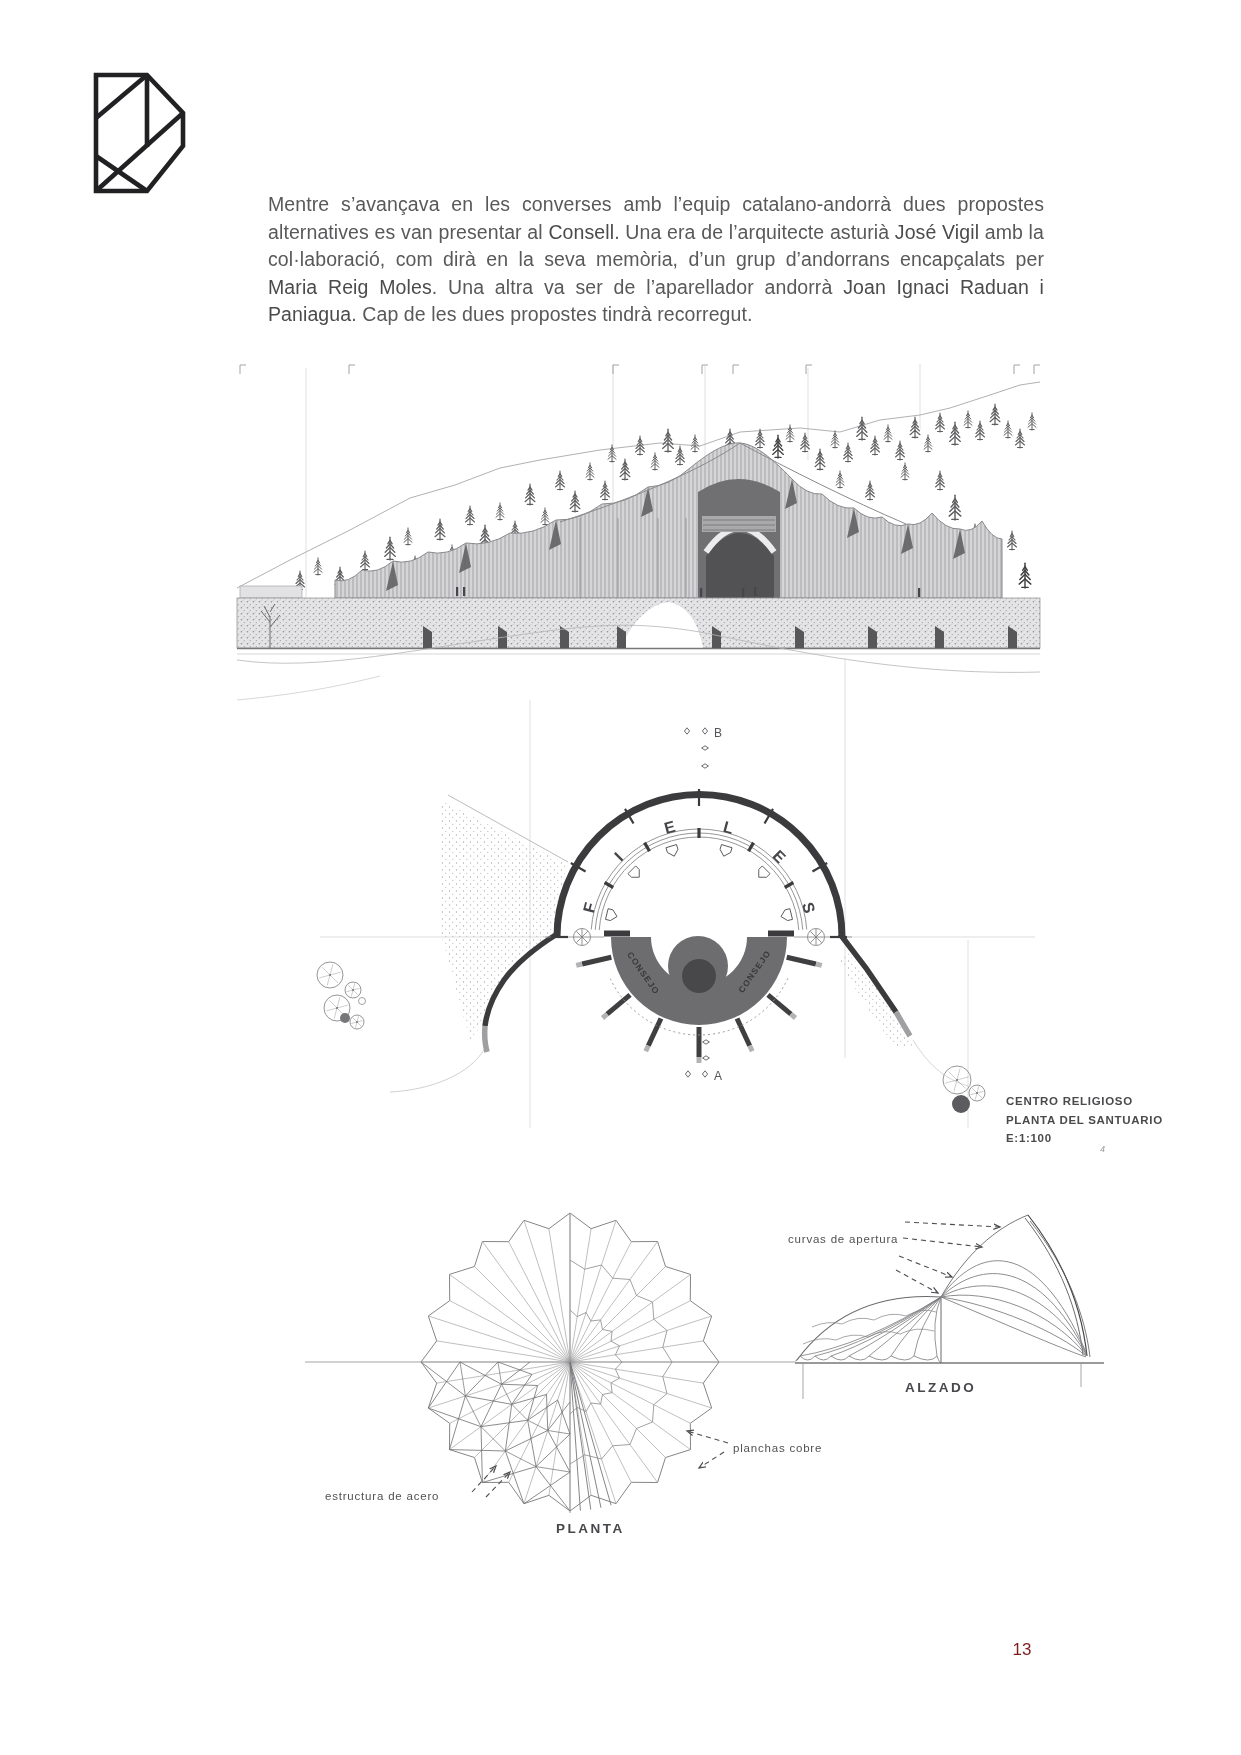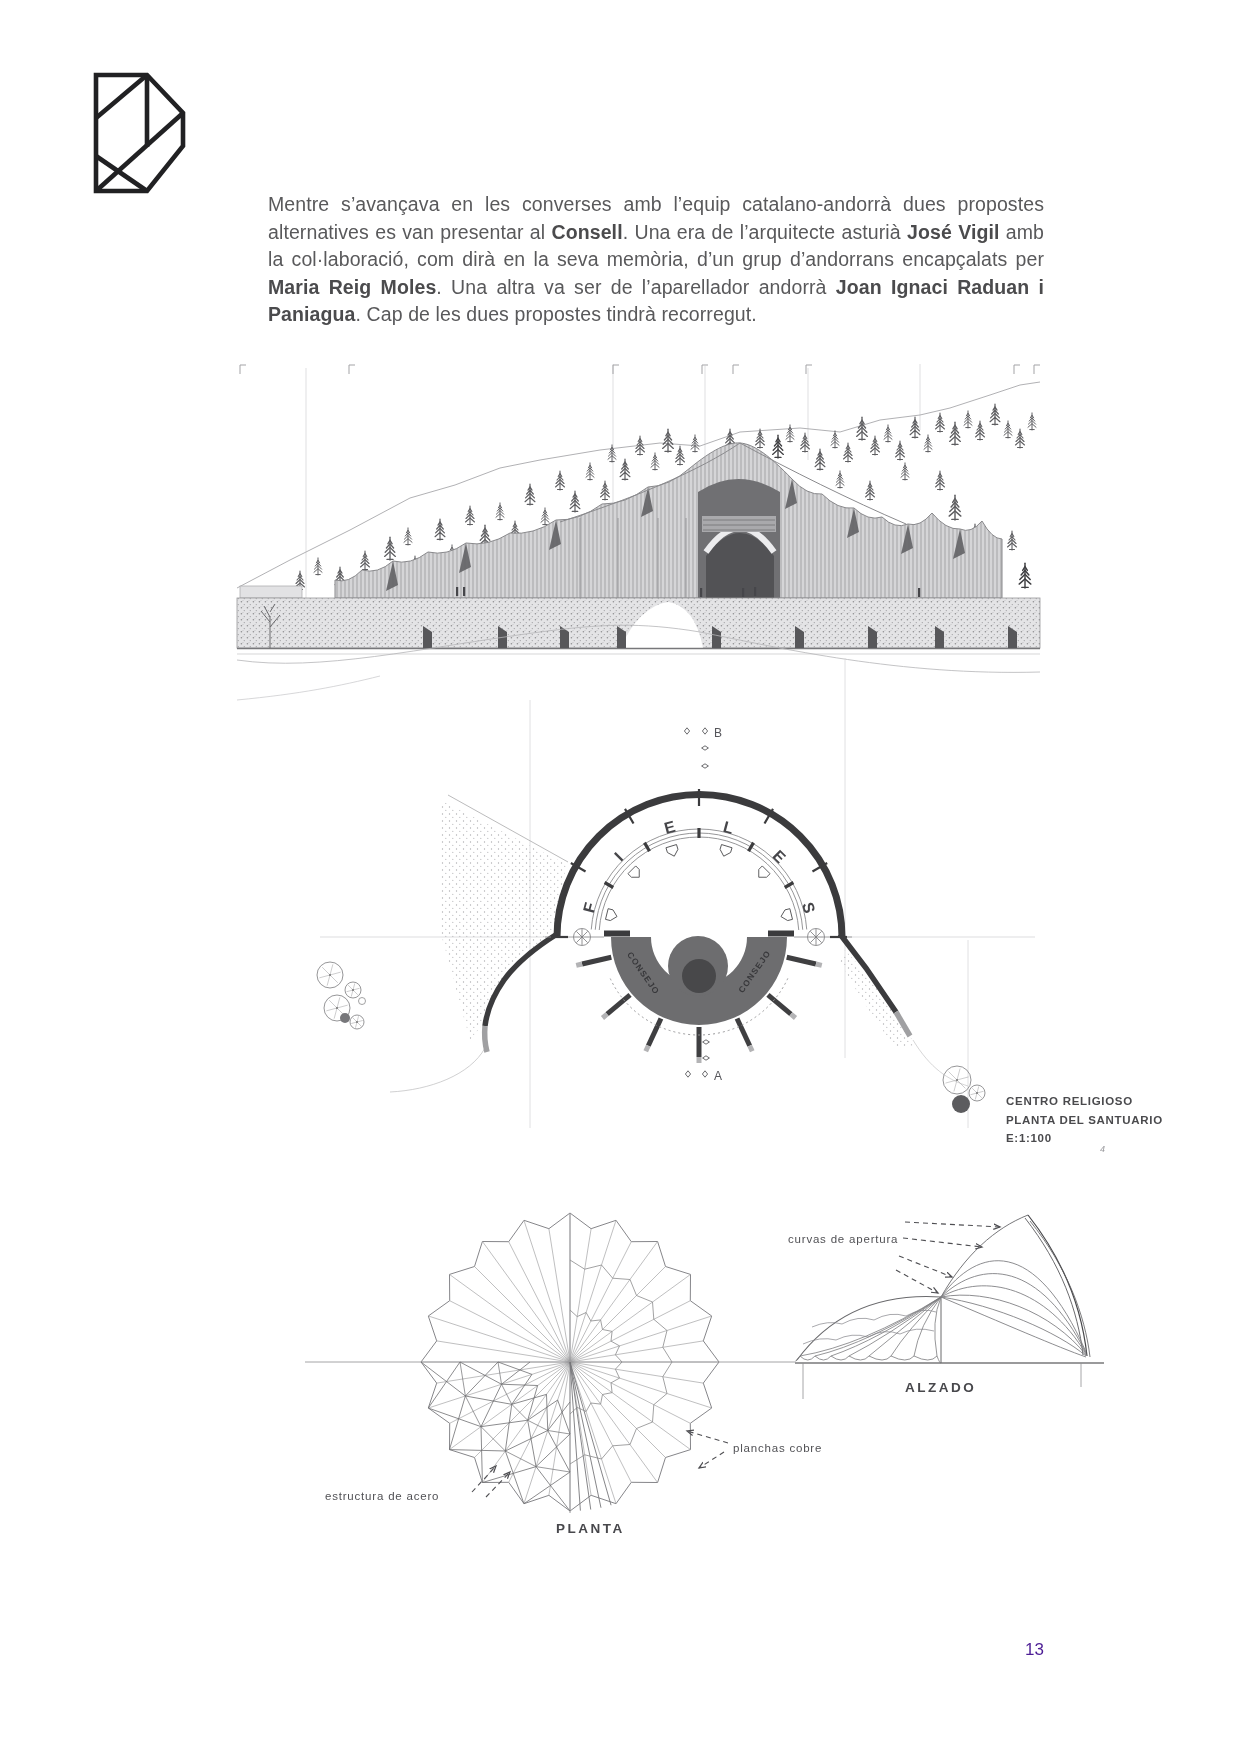--- a/index.html
+++ b/index.html
@@ -2,23 +2,23 @@
 <html><head>
 <meta charset="utf-8">
 <style>
   html,body{margin:0;padding:0;background:#ffffff;}
   .page{position:relative;width:1241px;height:1755px;background:#ffffff;overflow:hidden;
         font-family:"Liberation Sans",sans-serif;}
   .art{position:absolute;left:0;top:0;width:1241px;height:1755px;}
   .para{position:absolute;left:268px;top:191px;width:776px;
         font-size:19.5px;line-height:27.6px;text-align:justify;color:#59595b;
         letter-spacing:0.1px;}
-  .para b{font-weight:bold;color:#4b4b4d;}
-  .pageno{position:absolute;left:1000px;top:1640px;width:44px;text-align:right;
-          font-size:17px;color:#4c1d95;}
+  .para b{font-weight:normal;color:#4b4b4d;}
+  .pageno{position:absolute;left:1000px;top:1640px;width:44px;text-align:center;
+          font-size:17px;color:#7f1d1d;}
   
   text{font-family:"Liberation Sans",sans-serif;}
   .fl{font-size:16px;fill:#46464a;font-weight:bold;}
   .consejo-txt{font-size:8.5px;letter-spacing:1.2px;fill:#38383b;font-weight:bold;}
   .marker-txt{font-size:12px;fill:#55555a;}
   .plan-title{font-size:11.5px;font-weight:bold;letter-spacing:0.7px;fill:#4a4a4d;}
   .hand-note{font-size:9px;fill:#96969a;font-style:italic;}
   .anno{font-size:11.5px;letter-spacing:0.8px;fill:#515155;}
   .caption{font-size:13.5px;font-weight:bold;letter-spacing:2.5px;fill:#48484c;}
 </style>

